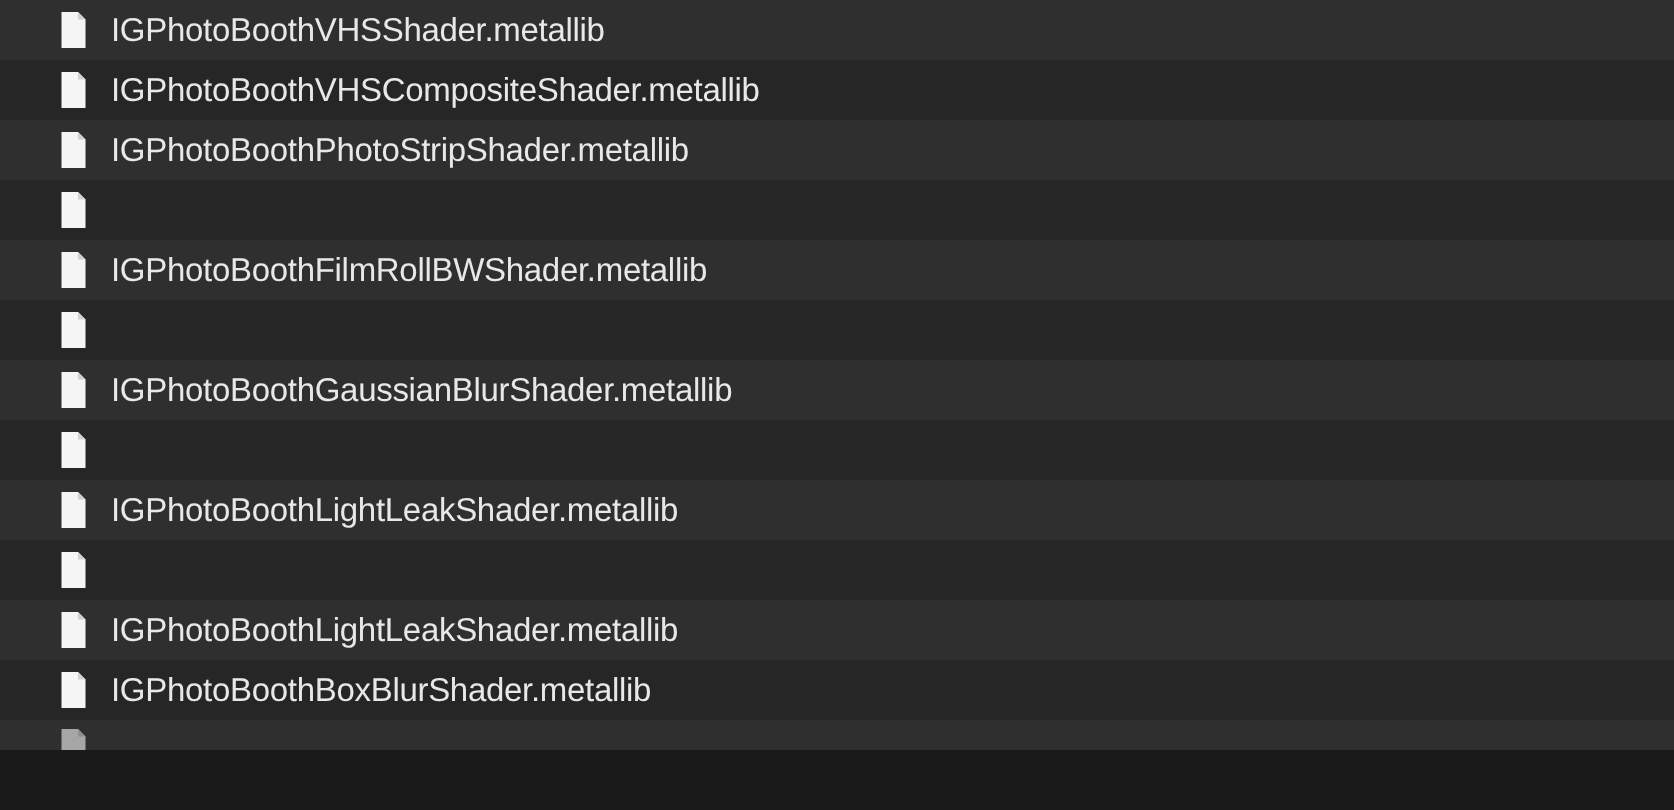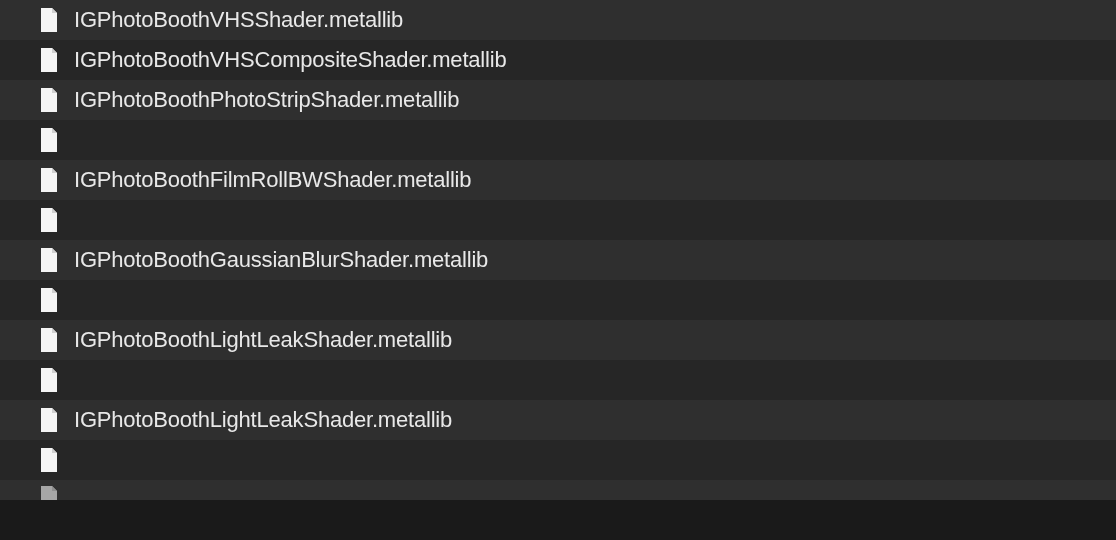--- a/index.html
+++ b/index.html
@@ -161,20 +161,21 @@
     </span>
     <span class="file-name">IGPhotoBoothLightLeakShader.metallib</span>
   </div>
   <div class="file-row">
     <span class="file-icon">
       <svg viewBox="0 0 22 26">
           <path d="M3 1 L14 1 L19 6 L19 25 L3 25 Z" fill="#f5f5f5"></path>
           <path d="M14 1 L14 6 L19 6 Z" fill="#d0d0d0"></path>
         </svg>
     </span>
+    <span class="file-name">IGPhotoBoothBoxBlurShader.metallib</span>
   </div>
   <div class="file-row partial">
     <span class="file-icon">
       <svg viewBox="0 0 22 26">
           <path d="M3 1 L14 1 L19 6 L19 25 L3 25 Z" fill="#f5f5f5"></path>
           <path d="M14 1 L14 6 L19 6 Z" fill="#d0d0d0"></path>
         </svg>
     </span>
     <span class="file-name"></span>
   </div>

